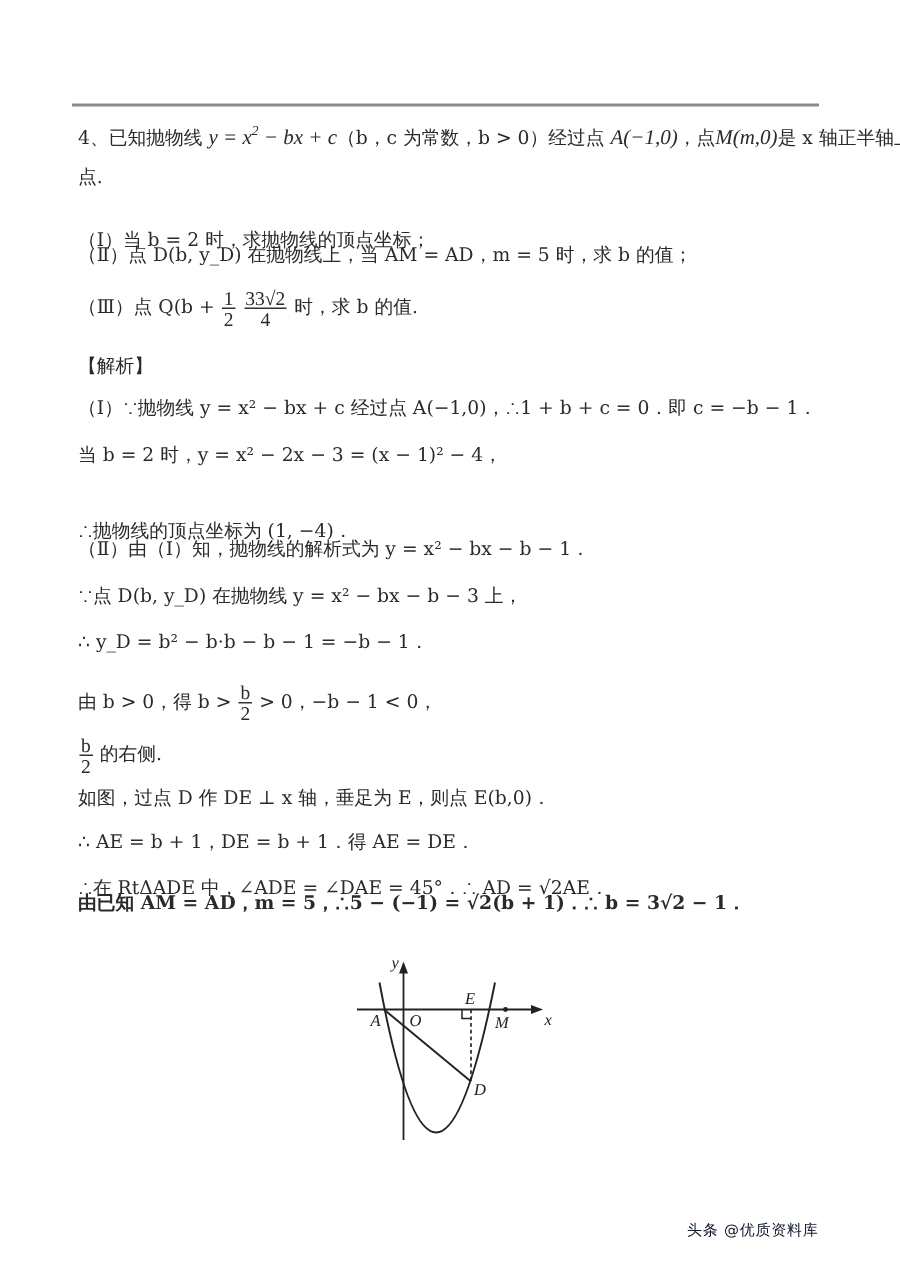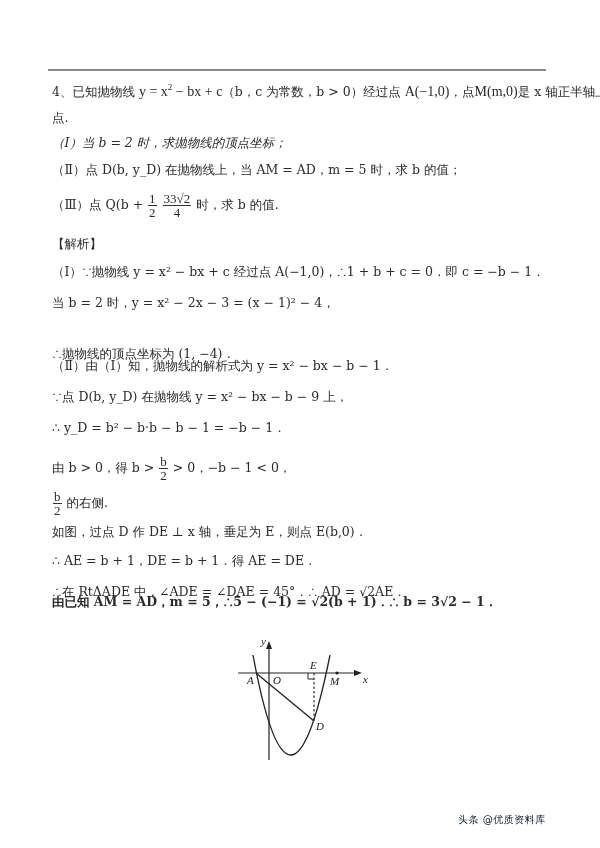--- a/index.html
+++ b/index.html
@@ -6,21 +6,21 @@
   body {
     width:600px; height:848px; background:#ffffff; position:relative; overflow:hidden;
     font-family: "DejaVu Serif", "Liberation Serif", serif; color:#222;
   }
   .rule {
     position:absolute; left:48px; top:69px; width:498px; height:2px; background:#8a8a8a;
   }
   .line {
     position:absolute; left:52px; font-size:12.5px; line-height:16px; white-space:nowrap; color:#2a2a2a;
   }
-  .m { font-family: "Liberation Serif", "DejaVu Serif", serif; font-size:14px; }
+  .m { font-family: "Liberation Serif", "DejaVu Serif", serif; font-style:italic; font-size:14px; }
   sup { font-size:9px; vertical-align:6px; line-height:0; }
   .frac {
     display:inline-flex; flex-direction:column; align-items:center; vertical-align:middle;
     font-family:"Liberation Serif", serif; font-size:13px; line-height:13px; margin:0 1px;
   }
   .frac .num { border-bottom:1px solid #333; padding:0 1px; }
   .frac .den { padding:0 1px; }
   .figure { position:absolute; left:225px; top:630px; width:150px; height:140px; }
   .watermark {
     position:absolute; left:458px; top:813px; font-family:"DejaVu Sans","Liberation Sans",sans-serif;
@@ -32,42 +32,42 @@
 
 <div class="rule"></div>
 
 <div class="line" style="top:84px;">
   <span>4、</span><span>已知抛物线</span>
   <span class="m">y = x<sup>2</sup> − bx + c</span><span>（b，c 为常数，b &gt; 0）经过点</span>
   <span class="m">A(−1,0)</span><span>，点</span><span class="m">M(m,0)</span><span>是 x 轴正半轴上的动</span>
 </div>
 <div class="line" style="top:110px;">点.</div>
 
-<div class="line" style="top:135px;font-style:italic;">（Ⅰ）当 b = 2 时，求抛物线的顶点坐标；</div>
+<div class="line" style="top:152px;">（Ⅰ）当 b = 2 时，求抛物线的顶点坐标；</div>
 <div class="line" style="top:162px;">（Ⅱ）点 D(b, y_D) 在抛物线上，当 AM = AD，m = 5 时，求 b 的值；</div>
 
 <div class="line" style="top:192px;">
   <span>（Ⅲ）点 Q(b +</span>
   <span class="frac">
       <span class="num">1</span>
       <span class="den">2</span>
     </span>
   <span class="frac">
       <span class="num">33√2</span>
       <span class="den">4</span>
     </span>
   <span>时，求 b 的值.</span>
 </div>
 
 <div class="line" style="top:236px;">【解析】</div>
 <div class="line" style="top:264px;">（Ⅰ）∵抛物线 y = x² − bx + c 经过点 A(−1,0)，∴1 + b + c = 0．即 c = −b − 1．</div>
 <div class="line" style="top:295px;">当 b = 2 时，y = x² − 2x − 3 = (x − 1)² − 4，</div>
 <div class="line" style="top:326px;margin-top:20px;">∴抛物线的顶点坐标为 (1, −4)．</div>
 <div class="line" style="top:358px;text-align:center;">（Ⅱ）由（Ⅰ）知，抛物线的解析式为 y = x² − bx − b − 1．</div>
-<div class="line" style="top:389px;">∵点 D(b, y_D) 在抛物线 y = x² − bx − b − 9 上，</div>
+<div class="line" style="top:389px;">∵点 D(b, y_D) 在抛物线 y = x² − bx − b − 3 上，</div>
 <div class="line" style="top:420px;">∴ y_D = b² − b·b − b − 1 = −b − 1．</div>
 
 <div class="line" style="top:455px;">
   <span>由 b &gt; 0，得 b &gt;</span>
   <span class="frac">
       <span class="num">b</span>
       <span class="den">2</span>
     </span>
   <span>&gt; 0，−b − 1 &lt; 0，</span>
 </div>

